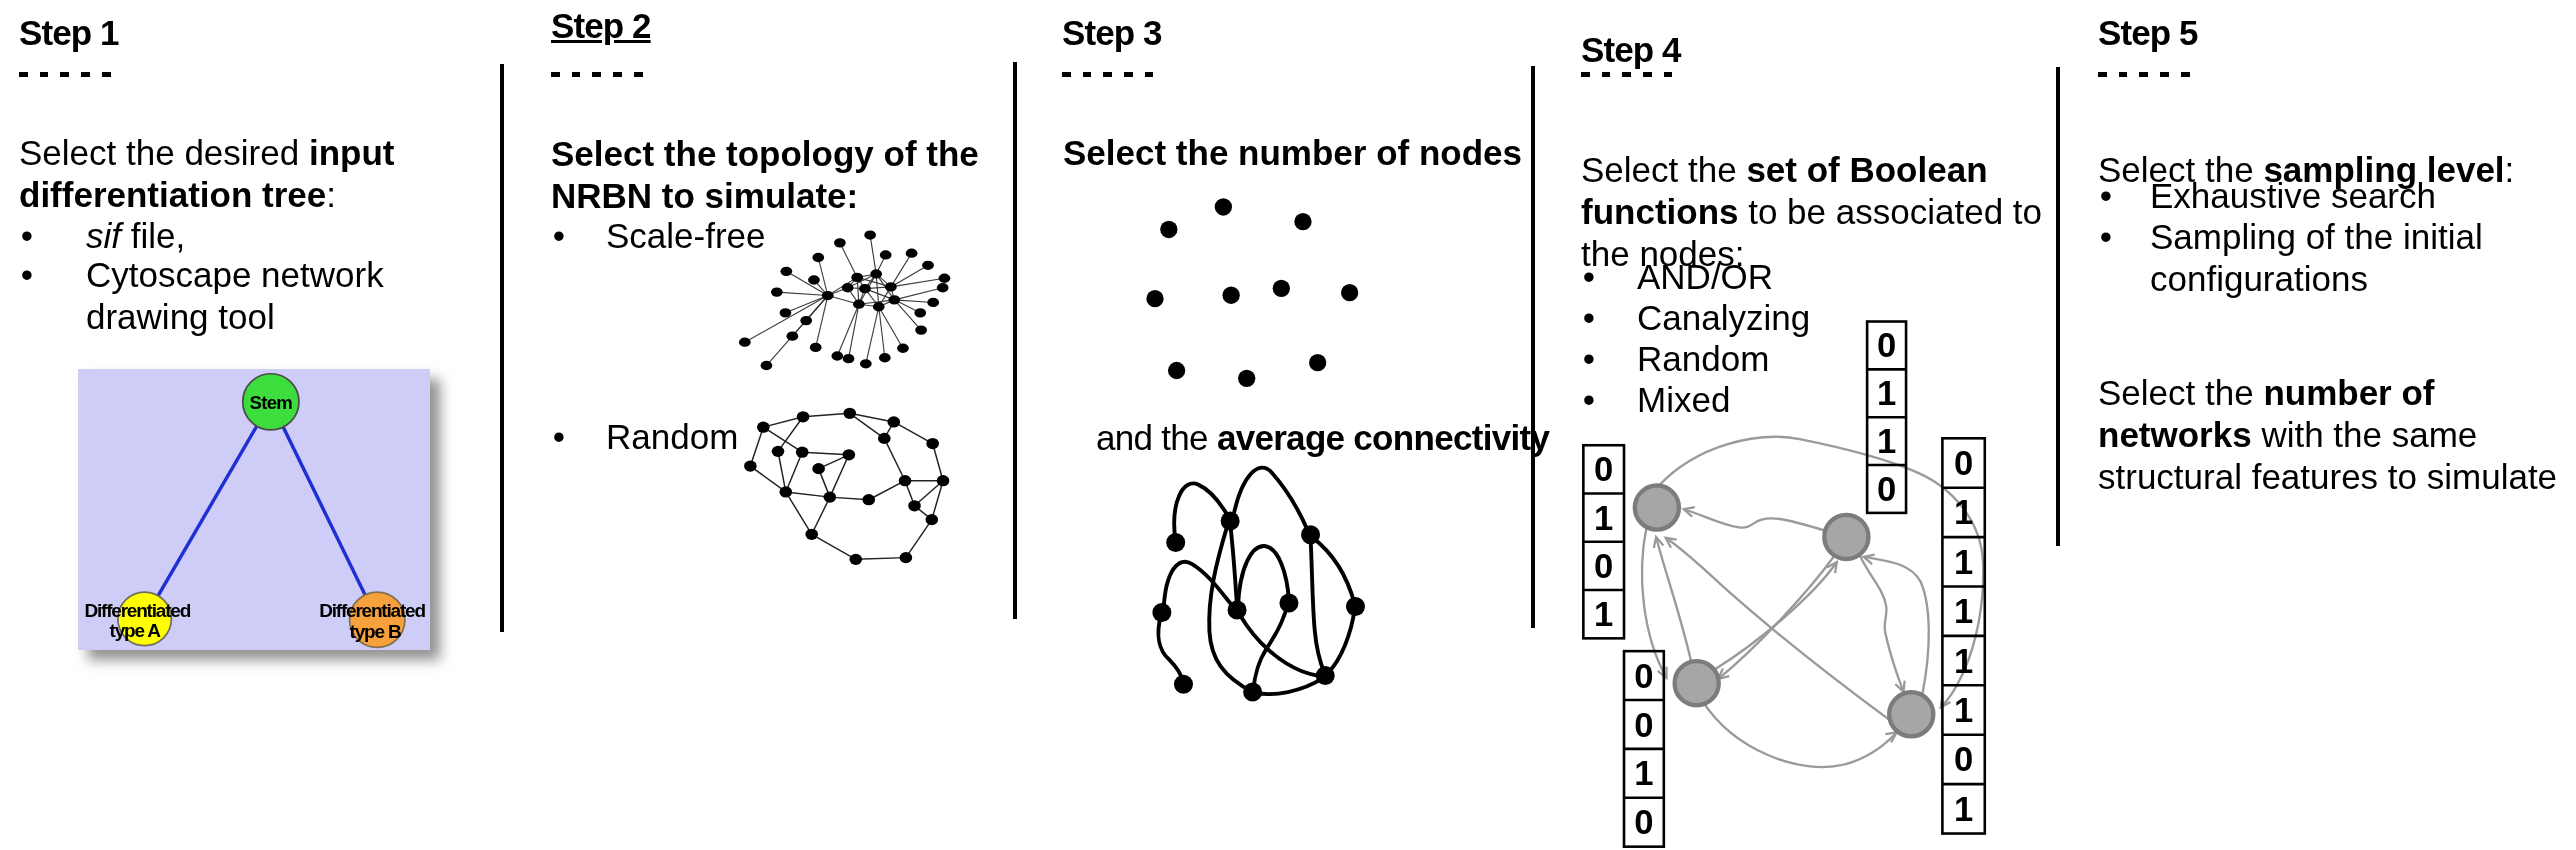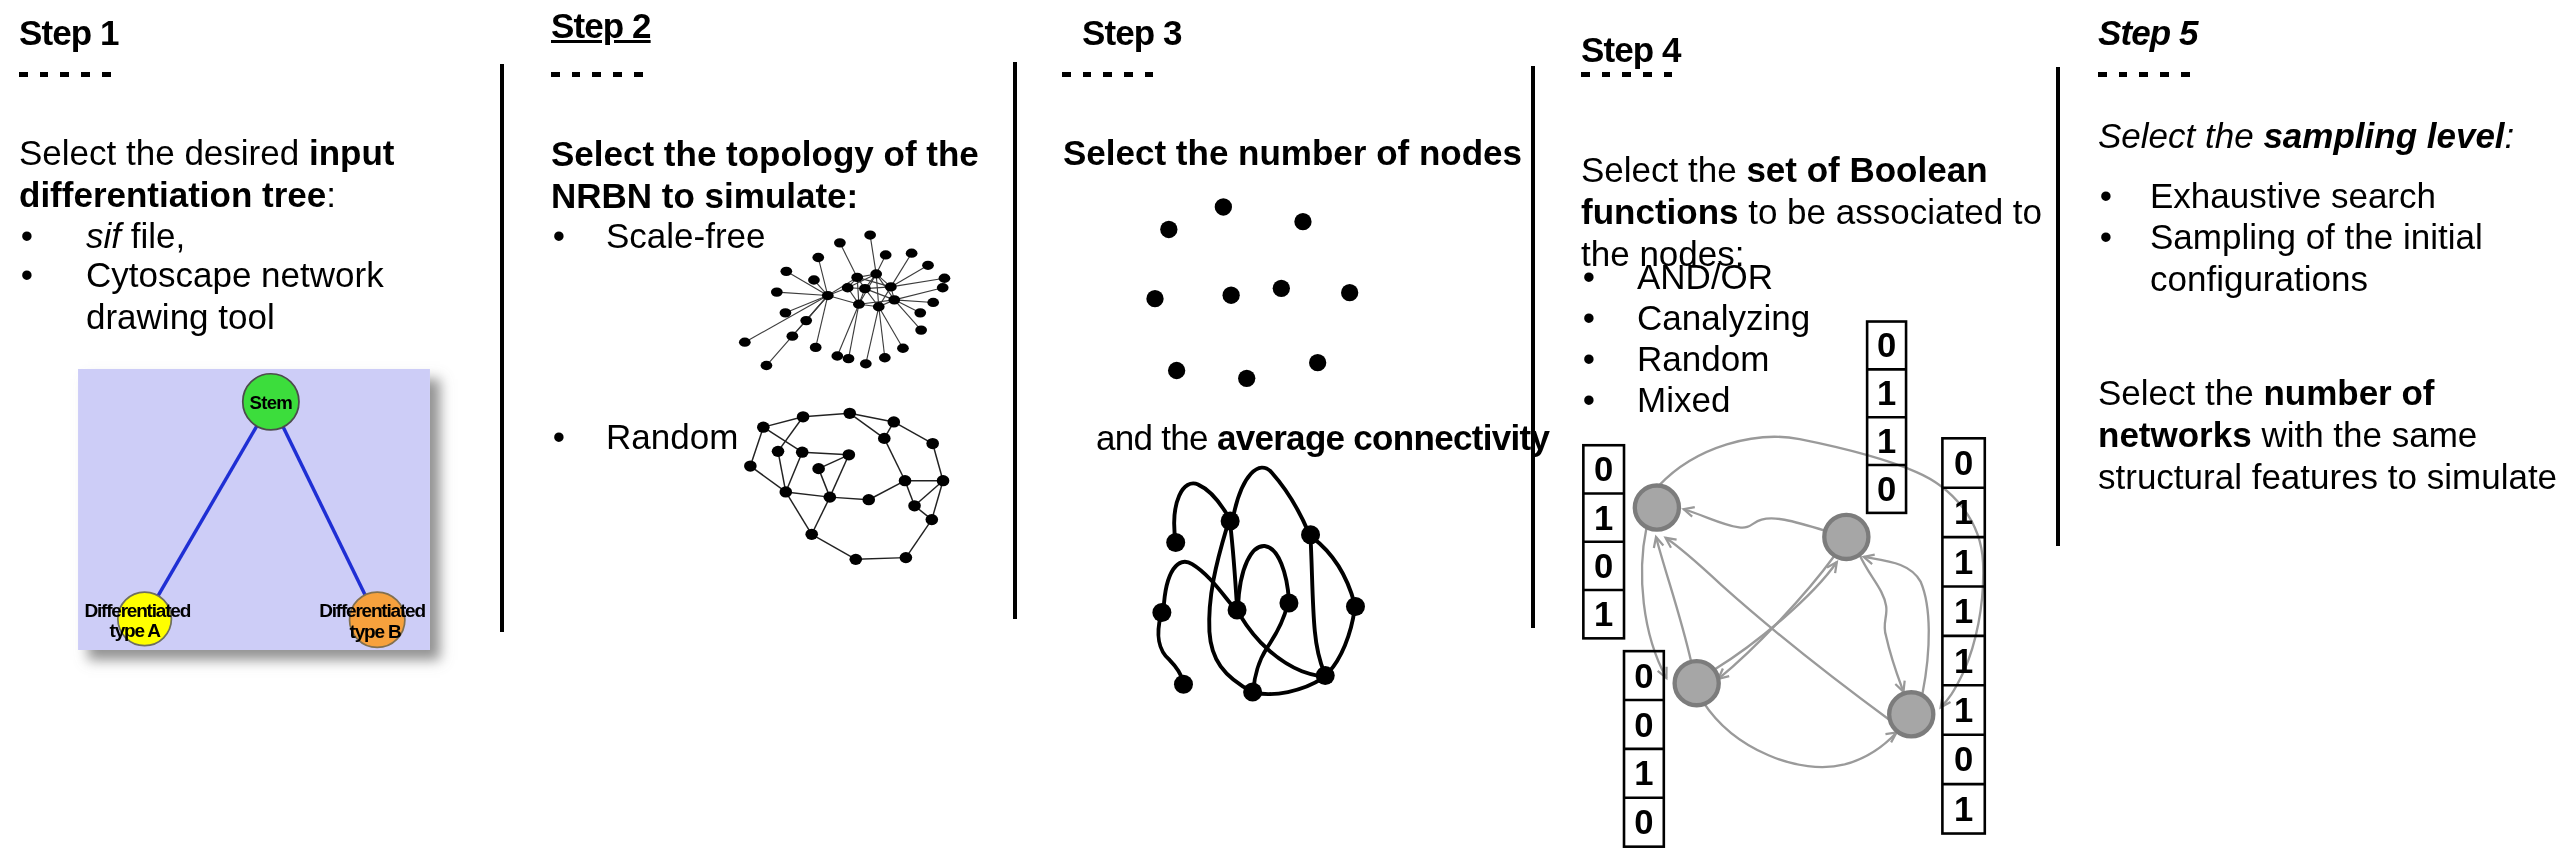--- a/index.html
+++ b/index.html
@@ -6,44 +6,44 @@
 .t{position:absolute;font-size:35px;line-height:42px;white-space:nowrap;}
 .bu{position:absolute;left:1.7px;}
 .dash{position:absolute;width:92px;height:4.5px;background:repeating-linear-gradient(90deg,#000 0px,#000 8.7px,transparent 8.7px,transparent 20.7px);}
 .sep{position:absolute;width:3.5px;background:#000;}
 .shadowbox{position:absolute;left:78px;top:369px;width:352px;height:281px;box-shadow:9.5px 10.4px 12px rgba(110,110,110,.75);}
 </style></head><body>
 <div class="h" style="left:19px;top:14.7px;">Step 1</div>
 <div class="dash" style="left:19px;top:72px;"></div>
 <div class="h" style="left:551px;top:8px;text-decoration:underline;">Step 2</div>
 <div class="dash" style="left:551px;top:72px;"></div>
-<div class="h" style="left:1062px;top:14.7px;margin-left:20px;">Step 3</div>
+<div class="h" style="left:1062px;top:14.7px;">Step 3</div>
 <div class="dash" style="left:1062px;top:72px;"></div>
 <div class="h" style="left:1581px;top:32px;">Step 4</div>
 <div class="dash" style="left:1581px;top:72px;"></div>
-<div class="h" style="left:2098px;top:14.7px;font-style:italic;">Step 5</div>
+<div class="h" style="left:2098px;top:14.7px;">Step 5</div>
 <div class="dash" style="left:2098px;top:72px;"></div>
 <div class="sep" style="left:500px;top:64px;height:568px;"></div>
 <div class="sep" style="left:1013px;top:62px;height:557px;"></div>
 <div class="sep" style="left:1531px;top:66px;height:562px;"></div>
 <div class="sep" style="left:2056px;top:67px;height:479px;"></div>
 <div class="t" style="left:19px;top:132px;">Select the desired <b>input</b><br><b>differentiation tree</b>:</div>
 <div class="t li" style="left:19px;top:215px;padding-left:67px;"><span class="bu">•</span><i>sif</i> file,</div>
 <div class="t li" style="left:19px;top:254px;padding-left:67px;"><span class="bu">•</span>Cytoscape network<br>drawing tool</div>
 <div class="t" style="left:551px;top:133px;font-weight:bold;">Select the <b>topology</b> of the<br>NRBN to simulate:</div>
 <div class="t li" style="left:551px;top:215px;padding-left:55px;"><span class="bu">•</span>Scale-free</div>
 <div class="t li" style="left:551px;top:416px;padding-left:55px;"><span class="bu">•</span>Random</div>
 <div class="t" style="left:1063px;top:132px;font-weight:bold;">Select the <b>number of nodes</b></div>
 <div class="t" style="left:1063px;top:417px;letter-spacing:-0.7px;margin-left:33px;">and the <b>average connectivity</b></div>
 <div class="t" style="left:1581px;top:149px;">Select the <b>set of Boolean</b><br><b>functions</b> to be associated to<br>the nodes:</div>
 <div class="t li" style="left:1581px;top:256px;padding-left:56px;"><span class="bu">•</span>AND/OR</div>
 <div class="t li" style="left:1581px;top:297px;padding-left:56px;"><span class="bu">•</span>Canalyzing</div>
 <div class="t li" style="left:1581px;top:338px;padding-left:56px;"><span class="bu">•</span>Random</div>
 <div class="t li" style="left:1581px;top:379px;padding-left:56px;"><span class="bu">•</span>Mixed</div>
-<div class="t" style="left:2098px;top:115px;font-style:italic;">Select the <b>sampling level</b>:</div>
+<div class="t" style="left:2098px;top:149px;">Select the <b>sampling level</b>:</div>
 <div class="t li" style="left:2098px;top:175px;padding-left:52px;"><span class="bu">•</span>Exhaustive search</div>
 <div class="t li" style="left:2098px;top:216px;padding-left:52px;"><span class="bu">•</span>Sampling of the initial<br>configurations</div>
 <div class="t" style="left:2098px;top:372px;width:485px;">Select the <b>number of</b><br><b>networks</b> with the same<br>structural features to simulate</div>
 <div class="shadowbox"></div>
 <svg style="position:absolute;left:78px;top:369px;overflow:visible" width="352" height="281" viewBox="90 427 407 325">
 <rect x="90" y="427" width="407" height="325" fill="#cdcdf7"></rect>
 <line x1="313" y1="465" x2="167" y2="716" stroke="#1f2fd4" stroke-width="4"></line>
 <line x1="313" y1="465" x2="436" y2="717" stroke="#1f2fd4" stroke-width="4"></line>
 <circle cx="313" cy="465" r="32.5" fill="#3cdd3c" stroke="#4c4c4c" stroke-width="2"></circle>
 <text x="313" y="473" font-size="21.5" letter-spacing="-0.8" font-weight="bold" text-anchor="middle" fill="#000">Stem</text>

